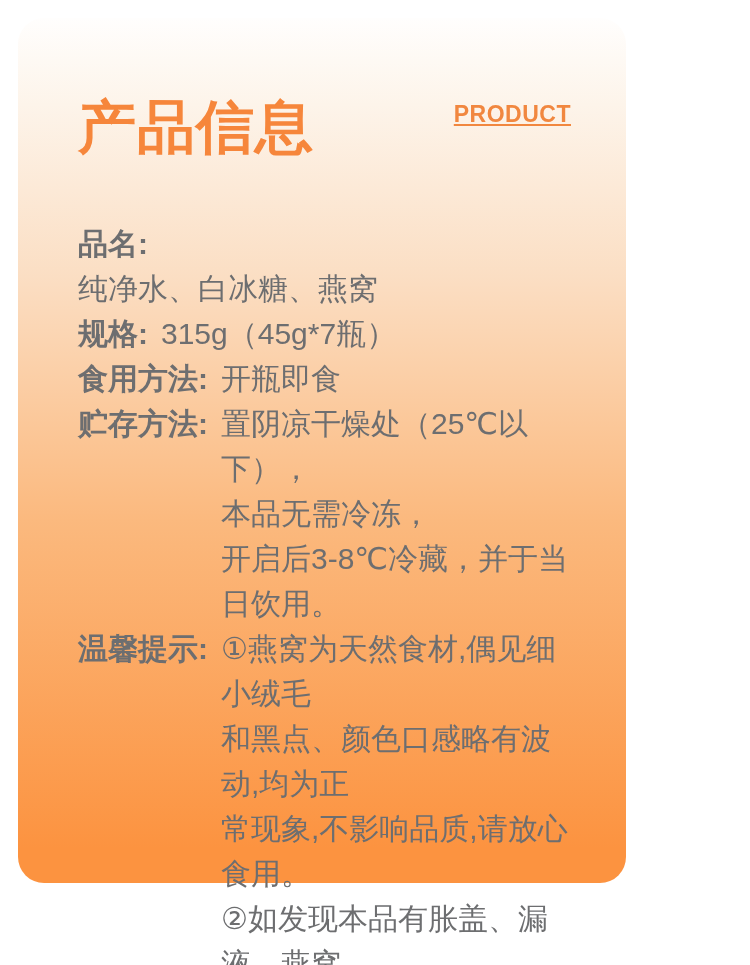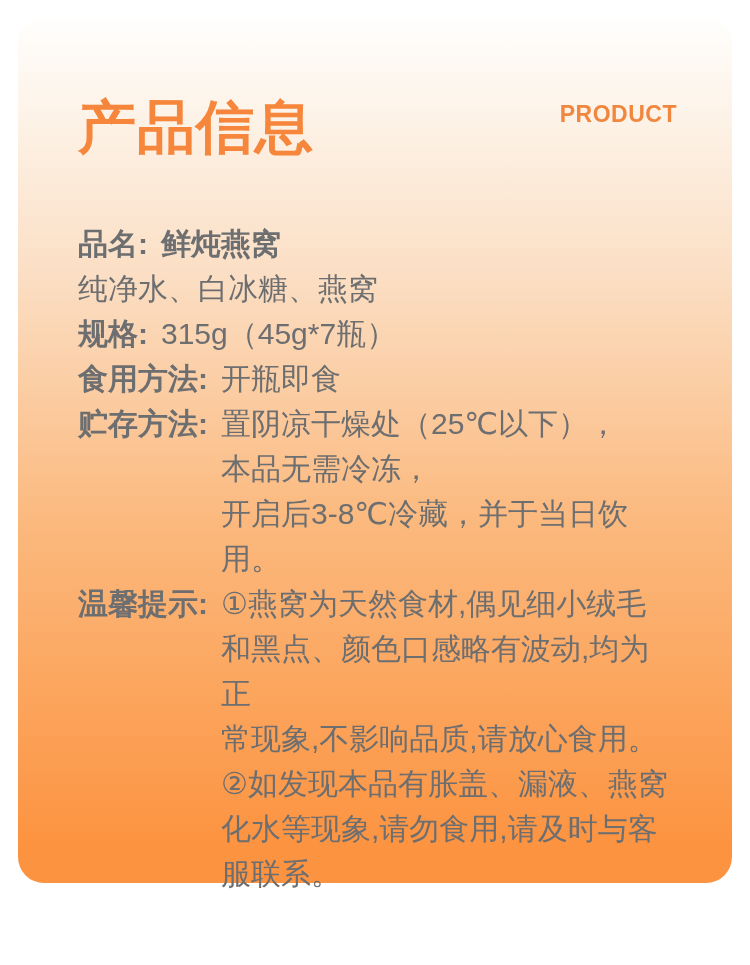--- a/index.html
+++ b/index.html
@@ -14,21 +14,21 @@
   body{
     width:750px;height:965px;
     background:#ffffff;
     font-family:"Liberation Sans","DejaVu Sans",sans-serif;
     overflow:hidden;
     position:relative;
   }
   .card{
     position:absolute;
     left:18px;top:18px;
-    width:714px;height:865px;
+    width:608px;height:865px;
     border-radius:26px;
     padding:77px 55px 0 60px;
     background:linear-gradient(180deg,
       var(--grad-top) 0%,
       #fdf4ea 10%,
       #fbdec3 30%,
       #fbb97e 58%,
       var(--grad-bottom) 96%);
   }
   .header{
@@ -45,20 +45,21 @@
     color:var(--accent);
   }
   .subtitle{
     margin-top:6px;
     text-align:right;
     font-size:23px;
     line-height:27px;
     font-weight:600;
     letter-spacing:0.5px;
     color:var(--subtitle);
+    text-decoration:underline;
   }
   .subtitle span{display:block;}
   .rows{
     margin-top:62px;
     font-size:30px;
     line-height:45px;
     color:var(--text);
   }
   .row{
     display:flex;
@@ -85,21 +86,20 @@
     <h1 class="title">产品信息</h1>
     <div class="subtitle">
       <span>PRODUCT</span>
     </div>
   </div>
 
   <div class="rows">
 
     <div class="row">
       <span class="label">品名:</span>
-      <span class="value value-bold">鲜炖燕窝</span>
     </div>
 
     <div class="row">
       <span class="value">纯净水、白冰糖、燕窝</span>
     </div>
 
 
     <div class="row">
       <span class="label">规格:</span>
       <span class="value">315g（45g*7瓶）</span>

